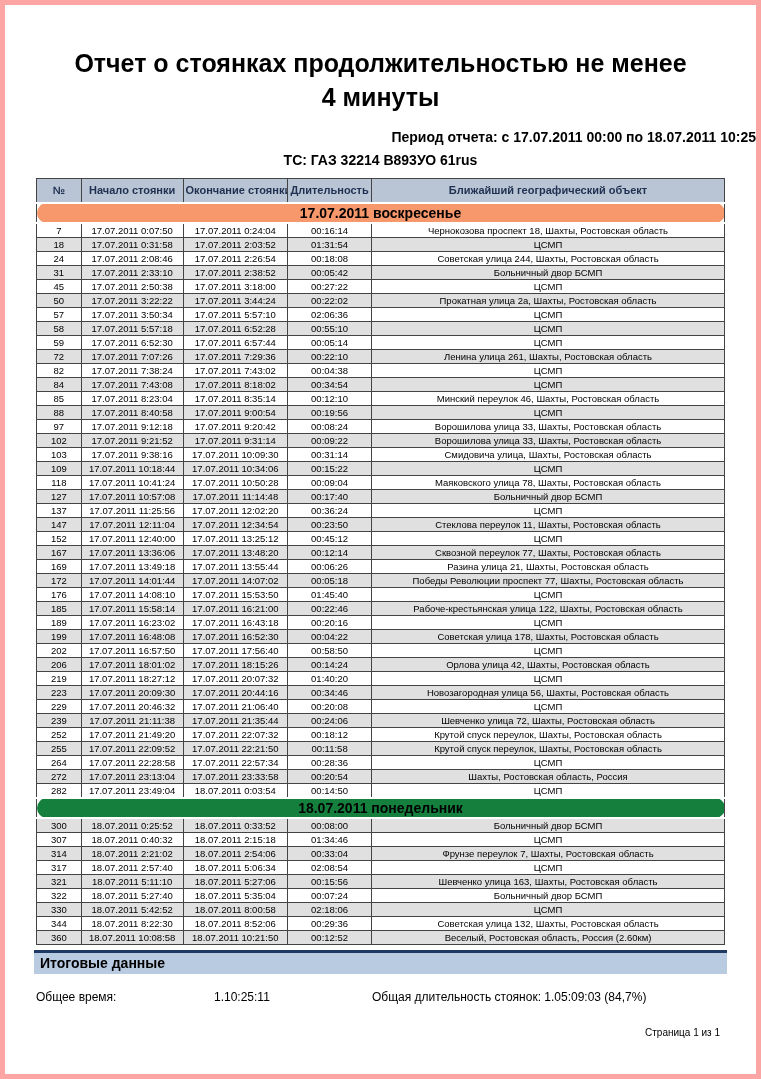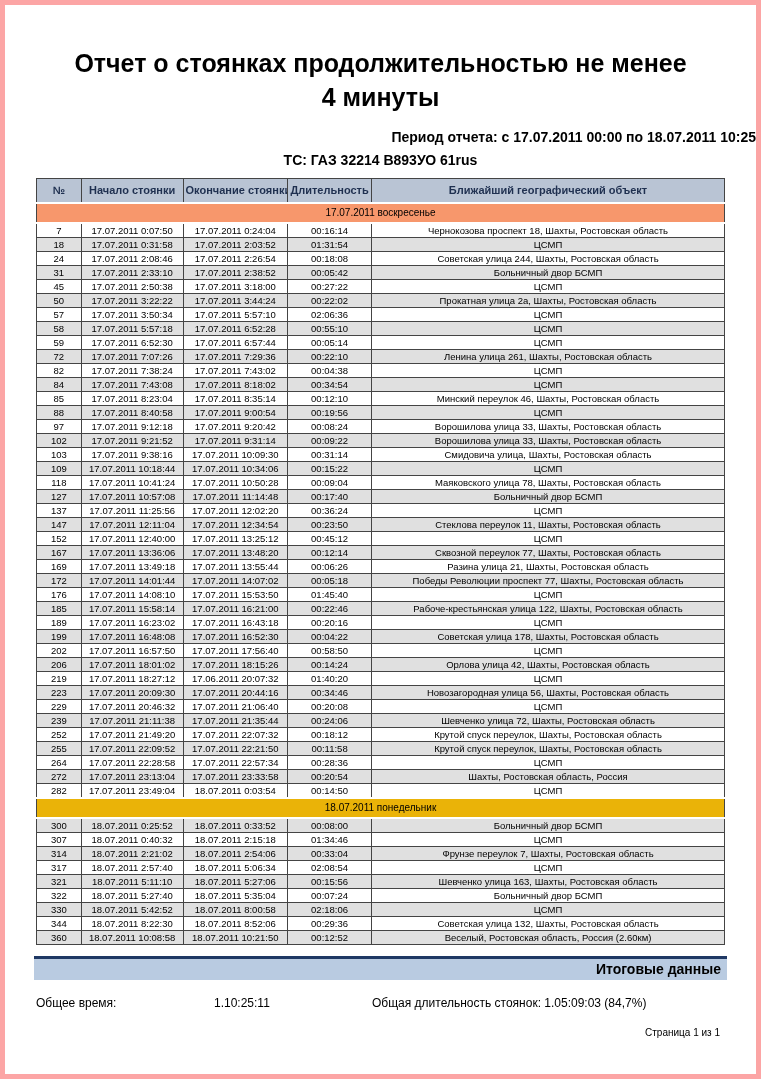--- a/index.html
+++ b/index.html
@@ -58,47 +58,47 @@
   }
   table.stops th.colhead {
     background: #B9C4D4;
     color: #1F3050;
     font-size: 11px;
     font-weight: bold;
     height: 21px;
     padding: 1px 2px;
   }
   table.stops td.section {
-    font-size: 10px;
-    font-weight: normal;
+    font-size: 14px;
+    font-weight: bold;
     color: #000;
     height: 16px;
     border-top: 2px solid #fff;
     border-bottom: 2px solid #fff;
     border-left: 1px solid #444;
     border-right: 1px solid #444;
+    border-radius: 10px;
   }
   table.stops td.cell {
     font-size: 9.5px;
     height: 13px;
     padding: 0 2px;
   }
   tr.row-even td.cell { background: #ffffff; }
   tr.row-odd  td.cell { background: #E0E0E0; }
   .summary-bar {
     width: 693px;
-    margin: 11px auto 0 auto;
+    margin: 5px auto 0 auto;
     box-sizing: border-box;
     background: #B9CBE1;
     border-top: 3px solid #1F3864;
     font-size: 14px;
     font-weight: bold;
     color: #000;
     padding: 2px 6px 3px 6px;
-    text-align: right;
   }
   .summary-line {
     width: 693px;
     margin: 16px auto 8px auto;
     position: relative;
     font-size: 12px;
     height: 16px;
   }
   .summary-line .lbl   { position: absolute; left: 2px; }
   .summary-line .val   { position: absolute; left: 180px; }
@@ -363,21 +363,21 @@
         <tr class="row-odd">
           <td class="cell">206</td>
           <td class="cell">17.07.2011 18:01:02</td>
           <td class="cell">17.07.2011 18:15:26</td>
           <td class="cell">00:14:24</td>
           <td class="cell">Орлова улица 42, Шахты, Ростовская область</td>
         </tr>
         <tr class="row-even">
           <td class="cell">219</td>
           <td class="cell">17.07.2011 18:27:12</td>
-          <td class="cell">17.06.2011 20:07:32</td>
+          <td class="cell">17.07.2011 20:07:32</td>
           <td class="cell">01:40:20</td>
           <td class="cell">ЦСМП</td>
         </tr>
         <tr class="row-odd">
           <td class="cell">223</td>
           <td class="cell">17.07.2011 20:09:30</td>
           <td class="cell">17.07.2011 20:44:16</td>
           <td class="cell">00:34:46</td>
           <td class="cell">Новозагородная улица 56, Шахты, Ростовская область</td>
         </tr>
@@ -424,21 +424,21 @@
           <td class="cell">Шахты, Ростовская область, Россия</td>
         </tr>
         <tr class="row-even">
           <td class="cell">282</td>
           <td class="cell">17.07.2011 23:49:04</td>
           <td class="cell">18.07.2011 0:03:54</td>
           <td class="cell">00:14:50</td>
           <td class="cell">ЦСМП</td>
         </tr>
         <tr>
-          <td class="section" colspan="5" style="background: #eab308;">18.07.2011 понедельник</td>
+          <td class="section" colspan="5" style="background: #15803d;">18.07.2011 понедельник</td>
         </tr>
         <tr class="row-odd">
           <td class="cell">300</td>
           <td class="cell">18.07.2011 0:25:52</td>
           <td class="cell">18.07.2011 0:33:52</td>
           <td class="cell">00:08:00</td>
           <td class="cell">Больничный двор БСМП</td>
         </tr>
         <tr class="row-even">
           <td class="cell">307</td>

